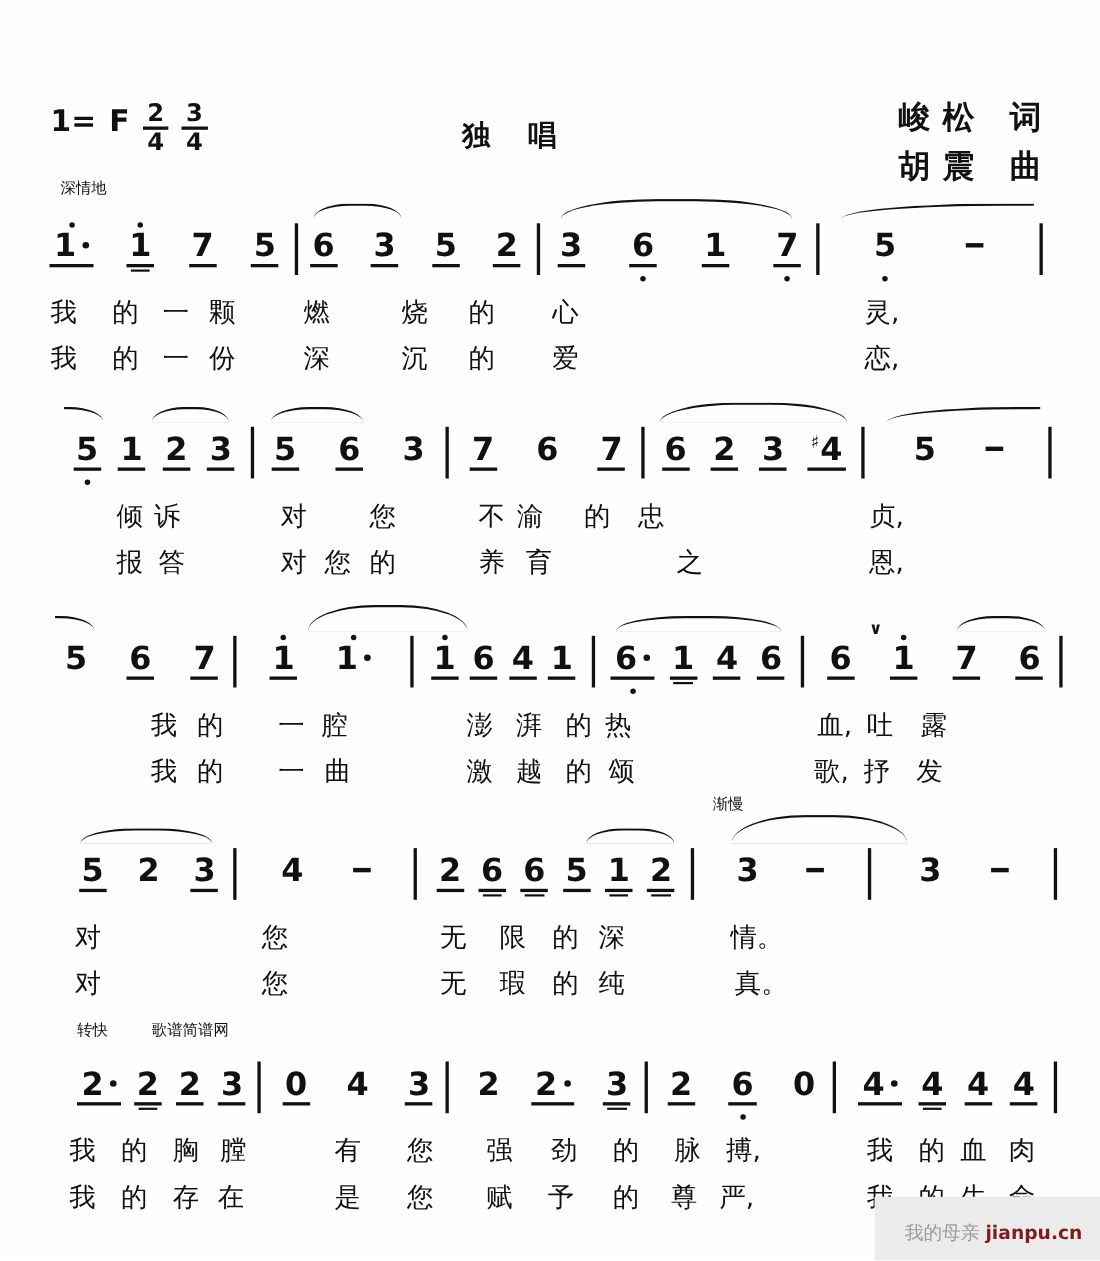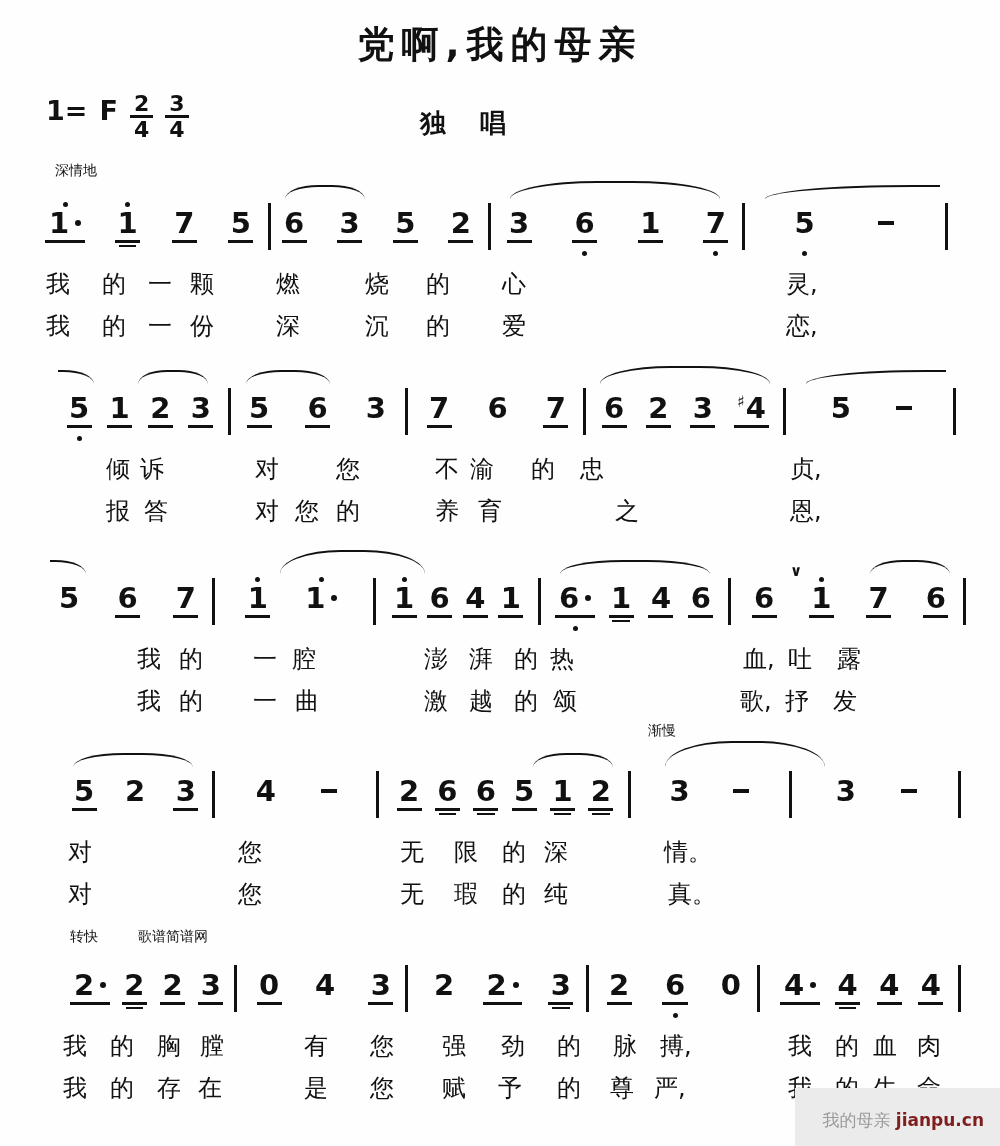--- a/index.html
+++ b/index.html
@@ -52,37 +52,40 @@
 
   .wmbg{position:absolute;right:0;bottom:0;width:205px;height:58px;background:#ebebeb;}
   .watermark{position:absolute;right:16px;bottom:14px;font-size:17px;color:#9b9b9b;white-space:nowrap;}
   .wm-url{font-weight:bold;}
 </style>
 </head>
 <body>
 
 <div class="page">
 
-  <div class="title">党啊,我的母亲</div>
 
   <div class="keyblock">
     <span class="keytxt">1=</span>
     <span class="keytxt">F</span>
     <span class="ts">
       <span class="num">2</span>
       <span class="den">4</span>
     </span>
     <span class="ts">
       <span class="num">3</span>
       <span class="den">4</span>
     </span>
   </div>
 
   <div class="form">独唱</div>
 
+  <div class="credits">
+    <div>峻松 词</div>
+    <div>胡震 曲</div>
+  </div>
 
   <div id="systems">
       <div class="system" style="top: 200px;">
         <div class="sys-label" style="left: 5.5%; top: -38px;">深情地</div>
         <div class="notes-row">
           <div class="arc arc-full" style="left: 28.5%; width: 8%;"></div>
           <div class="arc arc-full" style="left: 51%; width: 21%; height: 18px; top: -19px;"></div>
           <div class="arc arc-right" style="left: 76.5%; width: 17.5%;"></div>
           <div class="measure" style="left: 4.5%; width: 21%;">
             <div class="note">

